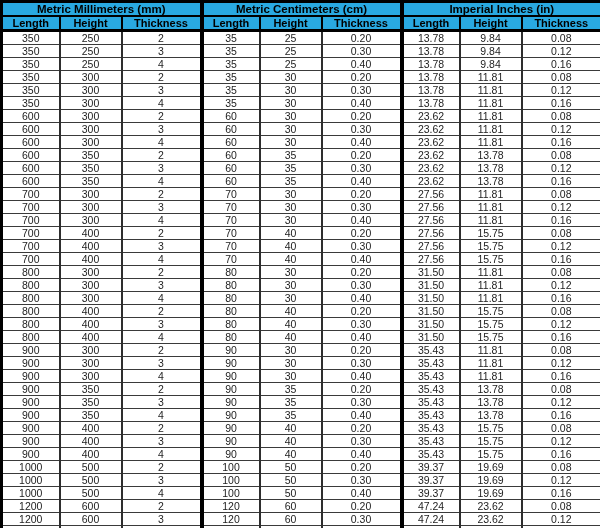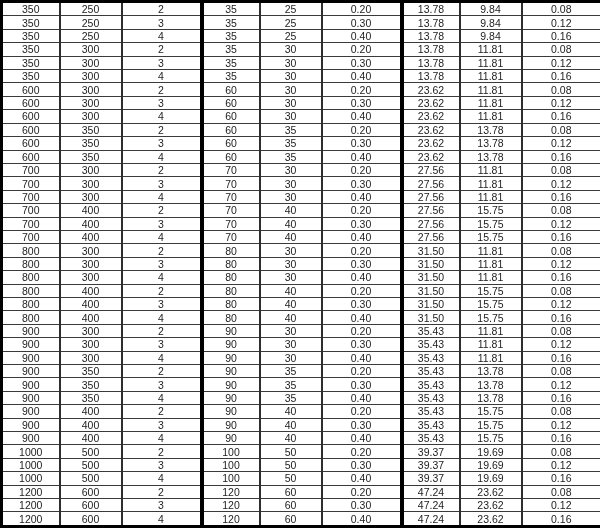--- a/index.html
+++ b/index.html
@@ -43,20 +43,36 @@
       <col class="c-hgt">
       <col class="c-thk">
     <col class="c-len">
       <col class="c-hgt">
       <col class="c-thk">
     <col class="c-len">
       <col class="c-hgt">
       <col class="c-thk">
   </colgroup>
   <thead>
+    <tr class="group-row">
+      <th colspan="3">Metric Millimeters (mm)</th>
+      <th colspan="3" class="gsep">Metric Centimeters (cm)</th>
+      <th colspan="3" class="gsep">Imperial Inches (in)</th>
+    </tr>
+    <tr class="sub-row">
+      <th>Length</th>
+      <th>Height</th>
+      <th>Thickness</th>
+      <th class="gsep">Length</th>
+      <th>Height</th>
+      <th>Thickness</th>
+      <th class="gsep">Length</th>
+      <th>Height</th>
+      <th>Thickness</th>
+    </tr>
   </thead>
   <tbody>
       <tr>
         <td>350</td>
         <td>250</td>
         <td>2</td>
         <td class="gsep">35</td>
         <td>25</td>
         <td>0.20</td>
         <td class="gsep">13.78</td>

